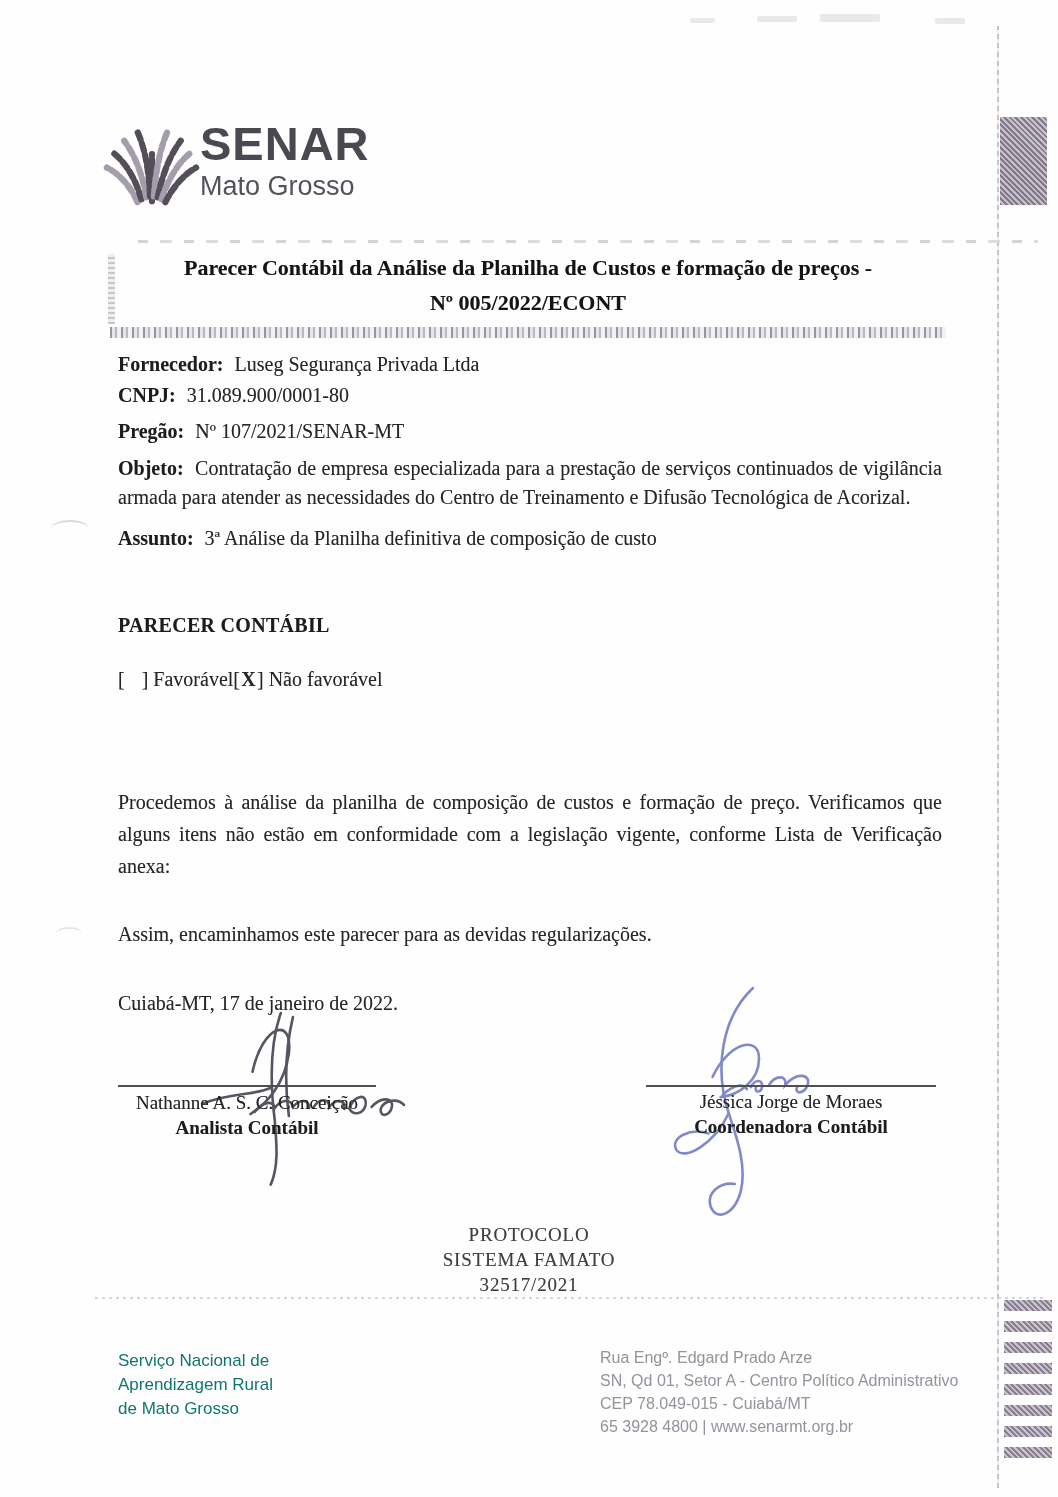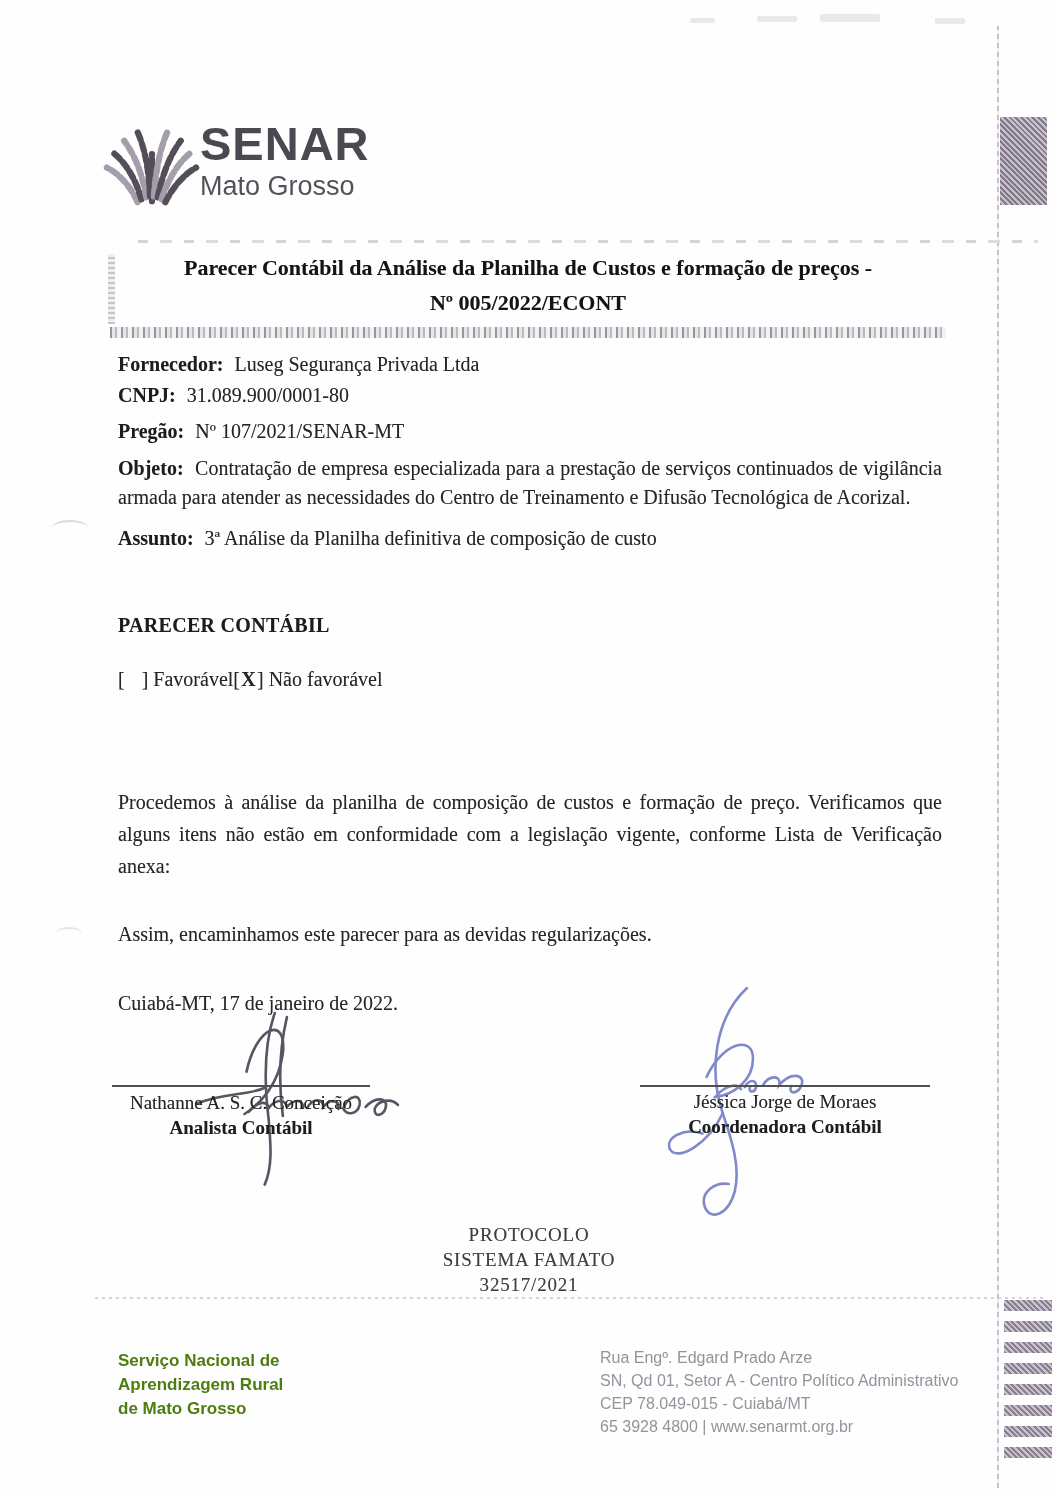--- a/index.html
+++ b/index.html
@@ -41,37 +41,37 @@
   .option .option-label{margin-left:5px;}
   .justificativa{font-weight:bold;margin-top:27px;color:#1c1c1c;}
 
   .paras{position:absolute;left:118px;top:786px;width:824px;font-size:20px;line-height:32px;}
   .paras p{margin:0;}
   .p1{text-align:justify;}
   .p2{margin-top:36px !important;}
   .dateline{margin-top:37px !important;}
 
   
-  .signatures{position:absolute;left:112px;top:1085px;width:824px;height:160px;}
+  .signatures{position:absolute;left:118px;top:1085px;width:824px;height:160px;}
   .sig-col{position:absolute;top:0;text-align:center;font-size:19px;border-top:2px solid #4f4f4f;}
   .sig-left{left:0;width:258px;padding-top:4px;}
   .sig-right{left:528px;width:290px;padding-top:3px;}
   .sig-name{line-height:24px;color:#242424;}
   .sig-role{font-weight:bold;line-height:25px;color:#1d1d1d;}
   .sig-ink{position:absolute;pointer-events:none;}
   .sig-ink-left{left:78px;top:-78px;width:212px;height:182px;}
   .sig-ink-right{left:538px;top:-101px;width:202px;height:242px;}
 
   
   .protocol{position:absolute;left:0;top:1222px;width:100%;text-align:center;font-size:19px;
             line-height:25px;color:#3e3e3e;letter-spacing:.8px;}
 
   
   .footer-org{position:absolute;left:118px;top:1349px;font-family:"Liberation Sans",sans-serif;
-              font-weight:bold;font-size:17px;line-height:24px;color:#4d7c0f;text-shadow:none;}
+              font-weight:normal;font-size:17px;line-height:24px;color:#0f766e;text-shadow:none;}
   .footer-addr{position:absolute;left:600px;top:1346px;font-family:"Liberation Sans",sans-serif;
               font-size:16px;line-height:23px;color:#96919c;text-shadow:none;}
 
   
   .edge-line{position:absolute;left:997px;top:26px;width:2px;height:1462px;
      background:repeating-linear-gradient(0deg,#c6c1cc 0 5px,#f0eef2 5px 9px);}
   .edge-block{position:absolute;left:1000px;top:117px;width:47px;height:88px;
      background:repeating-linear-gradient(45deg,#837a89 0 2px,#c7c1cd 2px 4px);}
   .stripe{position:absolute;left:1004px;width:48px;height:11px;
      background:repeating-linear-gradient(45deg,#8a8090 0 2px,#cac4d0 2px 4px);}

